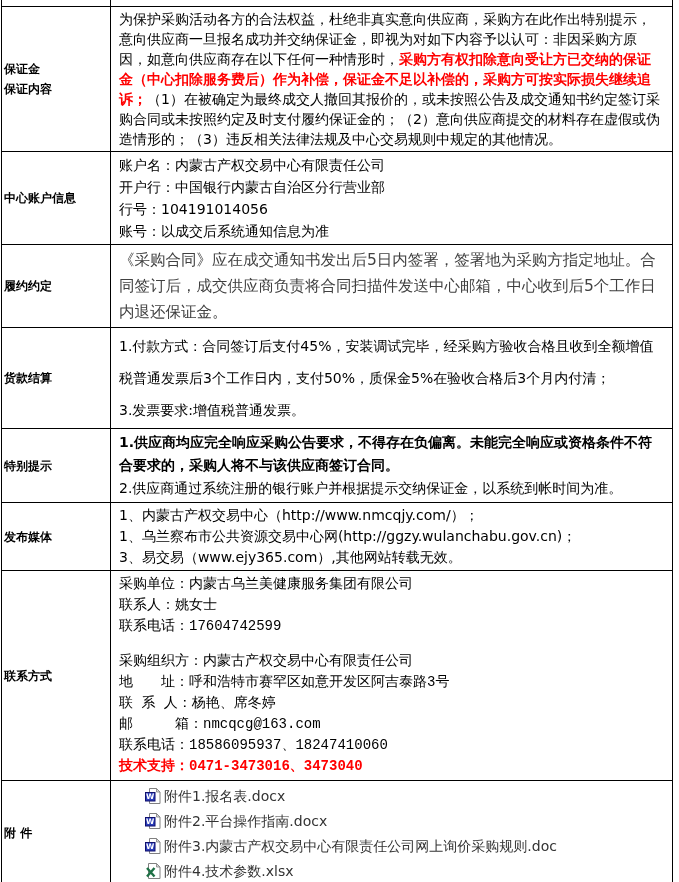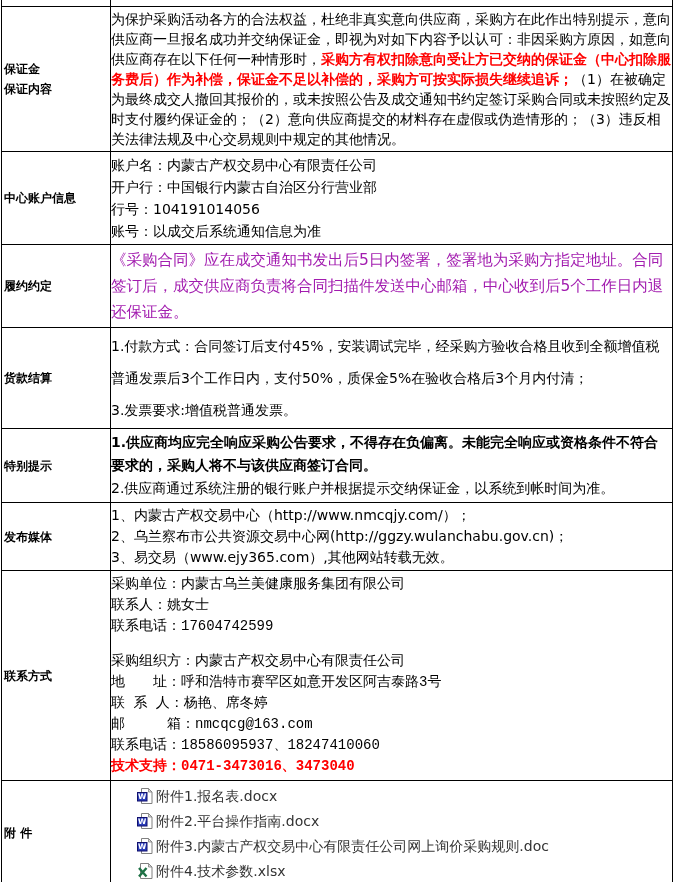--- a/index.html
+++ b/index.html
@@ -27,34 +27,34 @@
     background: #fff;
   }
   table.grid th, table.grid td {
     border: 1px solid #000; vertical-align: middle;
     box-sizing: border-box;
   }
   th.label {
     width: 109px; text-align: left; font-weight: bold;
     font-size: 12px; line-height: 20px; padding: 2px;
   }
-  td.content { padding: 2px 0; font-size: 14px; }
+  td.content { padding: 2px 8px; font-size: 14px; }
   .para { min-height: 1em; }
   .seg-red-bold { color: #ff0000; font-weight: bold; }
   .seg-bold { font-weight: bold; }
 
   
   .row-baozhengjin th, .row-baozhengjin td { height: 141px; }
   .row-baozhengjin td { line-height: 20px; }
   .row-fuwufei th, .row-fuwufei td { height: 43px; }
   .row-fuwufei td { line-height: 21px; }
   .row-zhongxin th, .row-zhongxin td { height: 87px; }
   .row-zhongxin td { line-height: 22px; margin-top: 26px; }
   .row-lvyue th, .row-lvyue td { height: 77px; }
-  .row-lvyue td { font-size: 15.5px; line-height: 26px; color: #a21caf; }
+  .row-lvyue td { font-size: 15.5px; line-height: 26px; color: #404040; }
   .row-huokuan th, .row-huokuan td { height: 67px; }
   .row-huokuan td { line-height: 32px; }
   .row-tebie th, .row-tebie td { height: 69px; margin-left: 28px; }
   .row-tebie td { line-height: 23px; }
   .row-fabu th, .row-fabu td { height: 63px; }
   .row-fabu td { line-height: 21px; }
   .row-lianxi th, .row-lianxi td { height: 210px; }
   .row-lianxi td { line-height: 21px; font-family: Liberation Mono, monospace; }
   .row-fujian th, .row-fujian td { height: 97px; }
   .row-fujian td { line-height: 24px; }
@@ -121,21 +121,21 @@
               <div class="para"><span class="seg-bold">1.供应商均应完全响应采购公告要求，不得存在负偏离。未能完全响应或资格条件不符合要求的，采购人将不与该供应商签订合同。</span></div>
               <div class="para"><span>2.供应商通过系统注册的银行账户并根据提示交纳保证金，以系统到帐时间为准。</span></div>
             </td>
           </tr>
           <tr class="row-fabu">
             <th class="label">
               <div>发布媒体</div>
             </th>
             <td class="content">
               <div class="para"><span>1、内蒙古产权交易中心（http://www.nmcqjy.com/）；</span></div>
-              <div class="para"><span>2、乌兰察布市公共资源交易中心网(http://ggzy.wulanchabu.gov.cn)；</span></div>
+              <div class="para"><span>1、乌兰察布市公共资源交易中心网(http://ggzy.wulanchabu.gov.cn)；</span></div>
               <div class="para"><span>3、易交易（www.ejy365.com）,其他网站转载无效。</span></div>
             </td>
           </tr>
           <tr class="row-lianxi">
             <th class="label">
               <div>联系方式</div>
             </th>
             <td class="content">
               <div class="para"><span>采购单位：内蒙古乌兰美健康服务集团有限公司</span></div>
               <div class="para"><span>联系人：姚女士</span></div>

